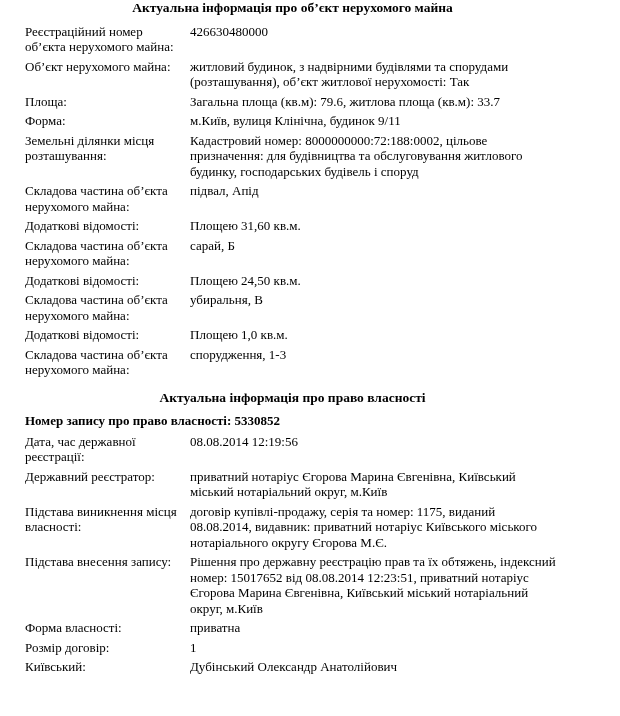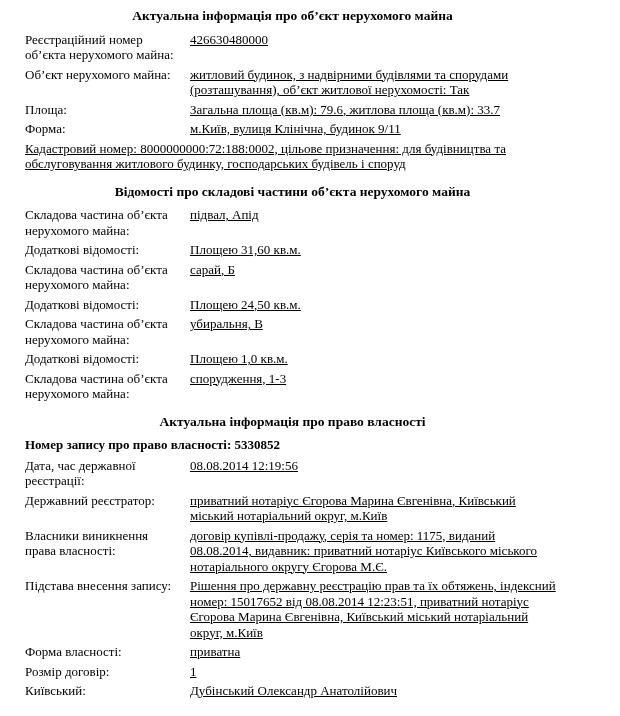--- a/index.html
+++ b/index.html
@@ -6,21 +6,21 @@
   body {
     width: 620px;
     height: 716px;
     background: #ffffff;
     color: #000000;
     font-family: "Liberation Serif", "DejaVu Serif", serif;
     font-size: 13px;
     overflow: hidden;
   }
   .doc {
-    padding: 8px 12px 0 25px;
+    padding: 0 12px 0 25px;
     box-sizing: border-box;
     width: 572px;
   }
   .section-title {
     font-weight: 700;
     font-size: 13.5px;
     line-height: 15.5px;
     text-align: center;
     margin: 0 0 8px 0;
   }
@@ -41,21 +41,20 @@
   }
   .label {
     flex: 0 0 165px;
     width: 165px;
     padding-right: 8px;
     box-sizing: border-box;
   }
   .value {
     flex: 1 1 auto;
     min-width: 0;
-    text-decoration: underline;
   }
 </style>
 </head>
 <body>
 
 <div class="doc">
 
   <div class="section">
     <div class="section-title">Актуальна інформація про об’єкт нерухомого майна</div>
 
@@ -69,26 +68,26 @@
     </div>
     <div class="row">
       <div class="label">Площа:</div>
       <div class="value">Загальна площа (кв.м): 79.6, житлова площа (кв.м): 33.7</div>
     </div>
     <div class="row">
       <div class="label">Форма:</div>
       <div class="value">м.Київ, вулиця Клінічна, будинок 9/11</div>
     </div>
     <div class="row">
+      <div class="label">Земельні ділянки місця розташування:</div>
       <div class="value">Кадастровий номер: 8000000000:72:188:0002, цільове призначення: для будівництва та обслуговування житлового будинку, господарських будівель і споруд</div>
     </div>
   </div>
 
   <div class="section">
-    <div class="section-title spaced">Відомості про складові частини об’єкта нерухомого майна</div>
 
     <div class="row">
       <div class="label">Складова частина об’єкта нерухомого майна:</div>
       <div class="value">підвал, Апід</div>
     </div>
     <div class="row">
       <div class="label">Додаткові відомості:</div>
       <div class="value">Площею 31,60 кв.м.</div>
     </div>
     <div class="row">
@@ -119,21 +118,21 @@
 
     <div class="row">
       <div class="label">Дата, час державної реєстрації:</div>
       <div class="value">08.08.2014 12:19:56</div>
     </div>
     <div class="row">
       <div class="label">Державний реєстратор:</div>
       <div class="value">приватний нотаріус Єгорова Марина Євгенівна, Київський міський нотаріальний округ, м.Київ</div>
     </div>
     <div class="row">
-      <div class="label">Власники виникнення права власності:</div>
+      <div class="label">Підстава виникнення місця власності:</div>
       <div class="value">договір купівлі-продажу, серія та номер: 1175, виданий 08.08.2014, видавник: приватний нотаріус Київського міського нотаріального округу Єгорова М.Є.</div>
     </div>
     <div class="row">
       <div class="label">Підстава внесення запису:</div>
       <div class="value">Рішення про державну реєстрацію прав та їх обтяжень, індексний номер: 15017652 від 08.08.2014 12:23:51, приватний нотаріус Єгорова Марина Євгенівна, Київський міський нотаріальний округ, м.Київ</div>
     </div>
     <div class="row">
       <div class="label">Форма власності:</div>
       <div class="value">приватна</div>
     </div>

